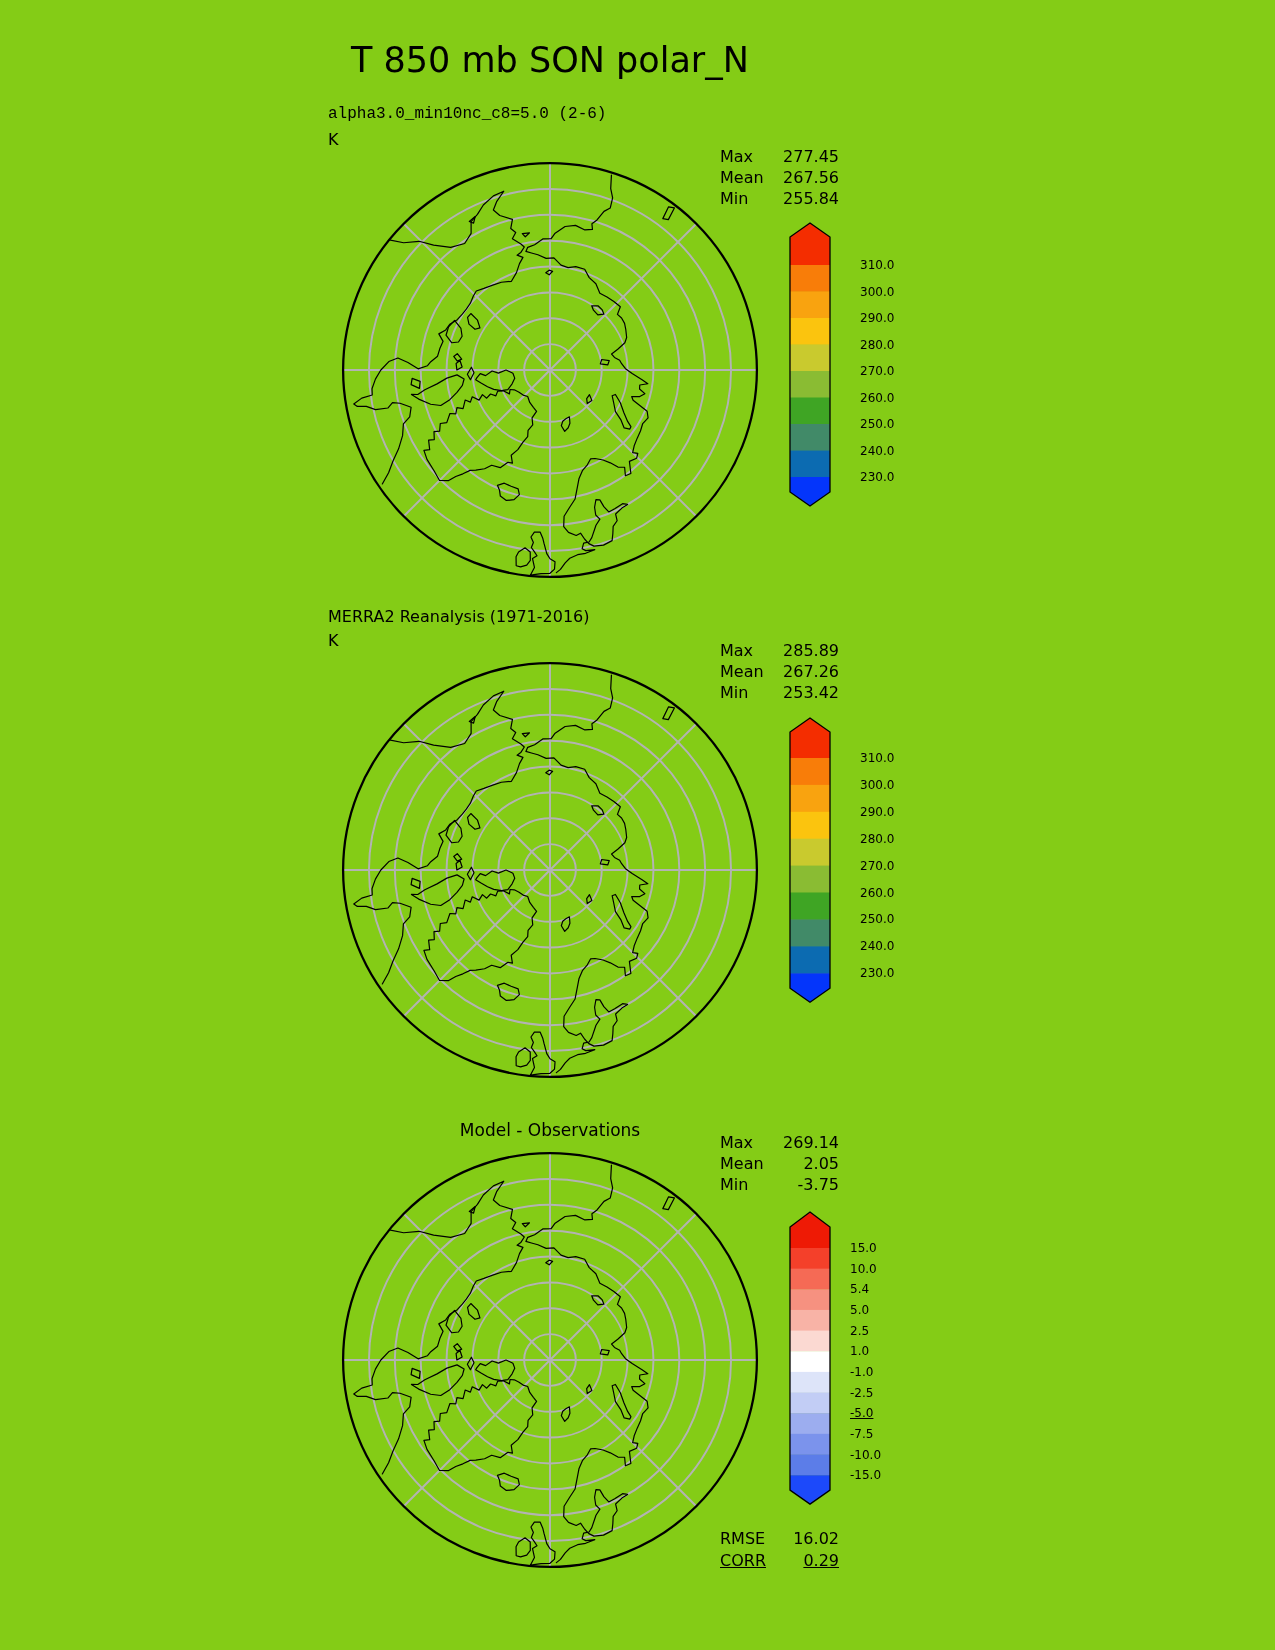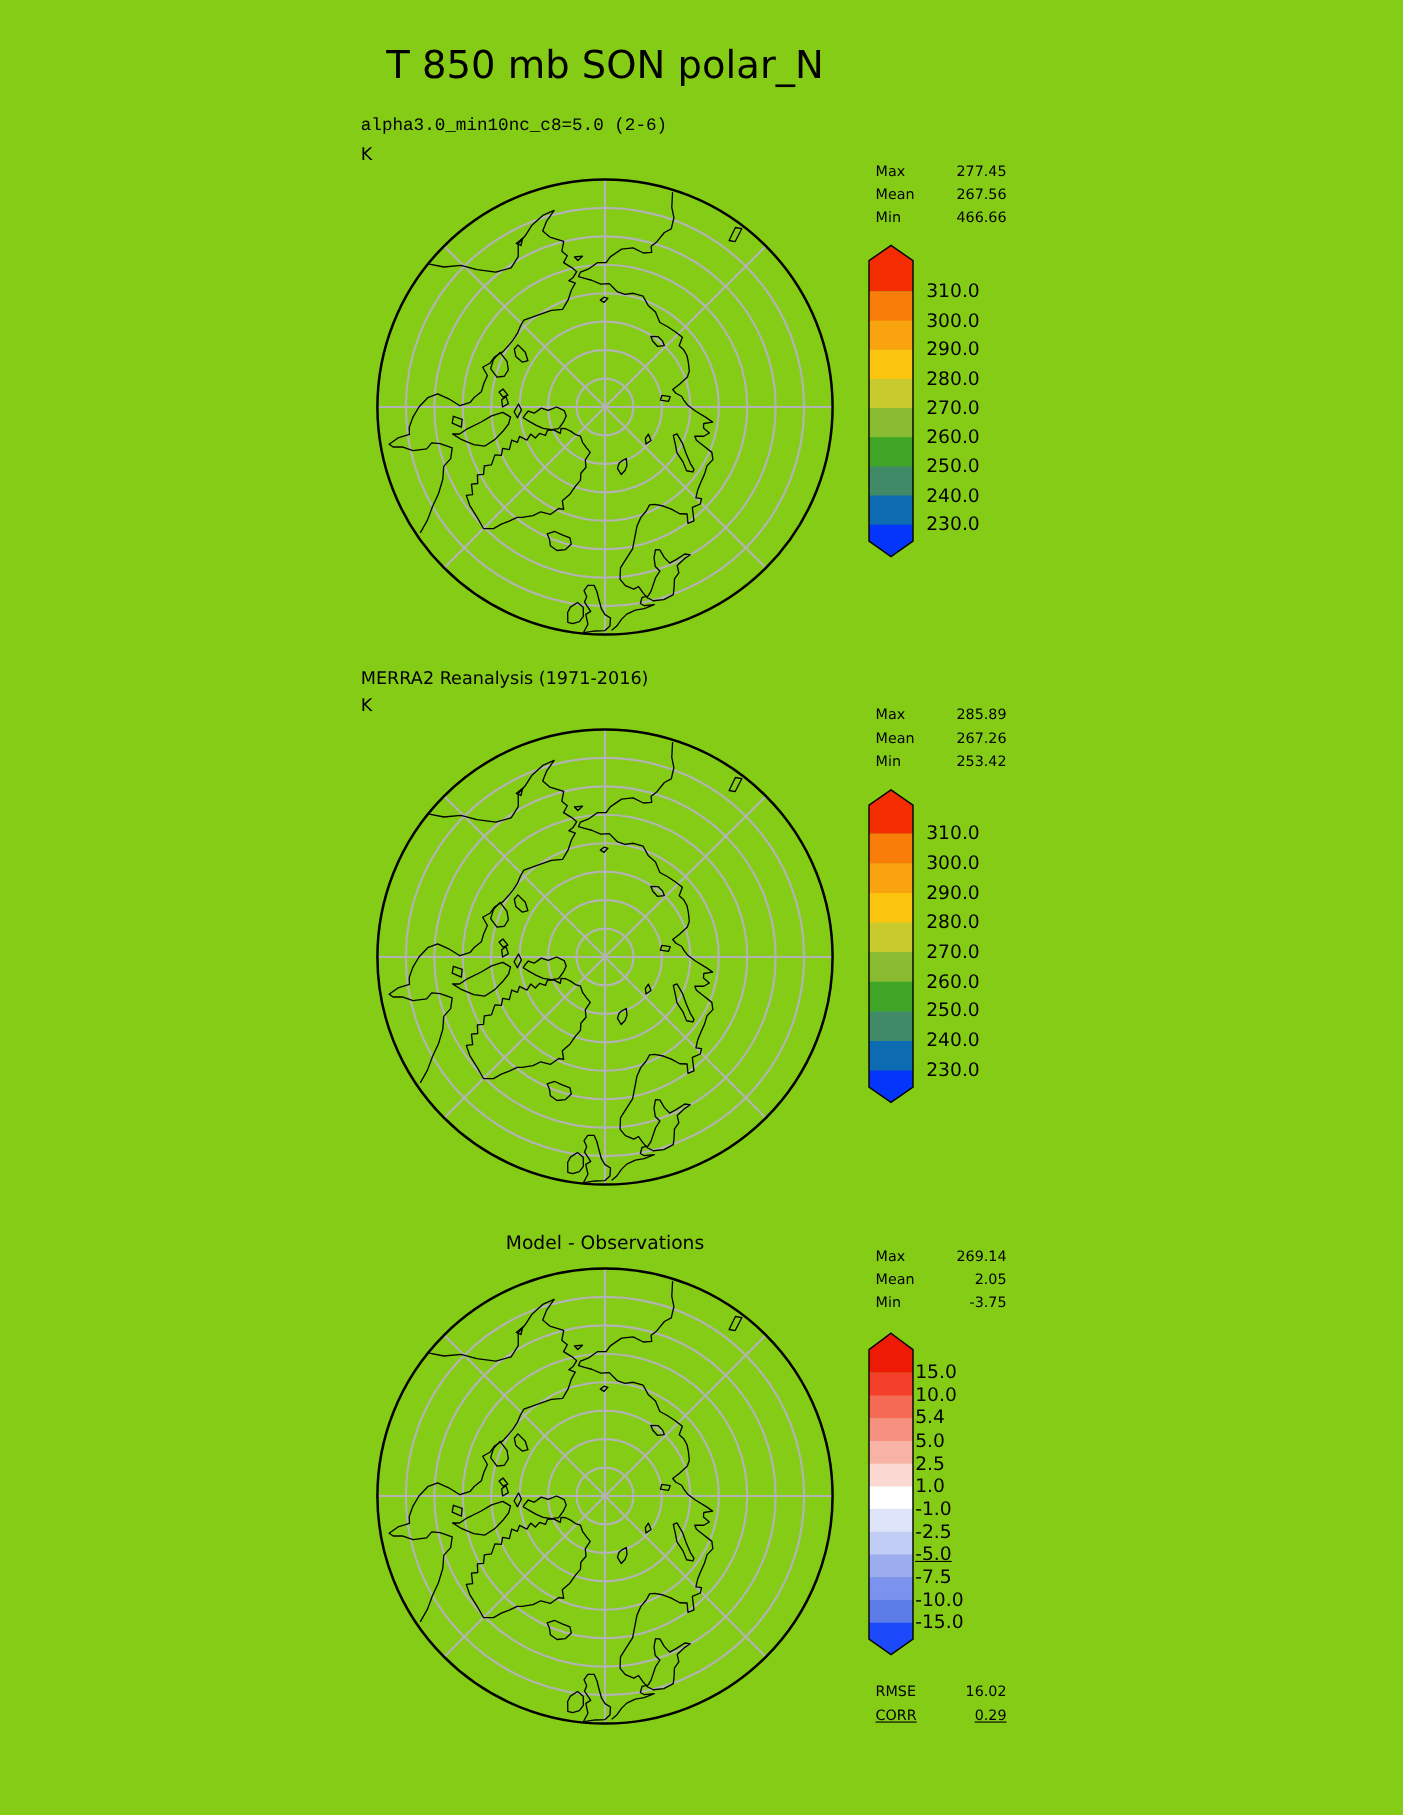--- a/index.html
+++ b/index.html
@@ -9,26 +9,26 @@
   }
   .abs{position:absolute;}
   #main-title{left:0;top:40px;width:1100px;text-align:center;font-size:35px;line-height:40px;}
   .sub{font-size:16px;line-height:19px;white-space:nowrap;}
   #sub0{left:328px;top:105px;font-family:Liberation Mono, monospace;} #units0{left:328px;top:130px;}
   #sub1{left:328px;top:607px;} #units1{left:328px;top:631px;}
   #p3title{left:250px;top:1118px;width:600px;text-align:center;font-size:17px;line-height:24px;}
   .mapbox{width:420px;height:420px;left:340px;}
   #map0{top:160px;} #map1{top:660px;} #map2{top:1150px;}
   .cbbox{left:786px;width:48px;}
-  .stats{left:796px;font-size:13px;}
+  .stats{left:720px;font-size:16px;}
   #stats0{top:146px;} #stats1{top:640px;} #stats2{top:1132px;} #footer{top:1528px;}
   .srow{display:flex;width:119px;height:21px;line-height:21px;}
   .srow .slabel{flex:0 0 58px;}
   .srow .sval{flex:1;text-align:right;}
-  .tick{position:absolute;font-size:17px;height:18px;line-height:18px;white-space:nowrap;}
+  .tick{position:absolute;font-size:12px;height:18px;line-height:18px;white-space:nowrap;margin-left:18px;}
   .tick.left{left:842px;text-align:left;}
   .tick.right{left:832px;width:70px;}
   svg{display:block;}
 </style>
 </head>
 <body>
 
 <div id="figure">
   <div class="abs" id="main-title">T 850 mb SON polar_N</div>
 
@@ -82,21 +82,21 @@
       <div class="srow">
         <div class="slabel">Max</div>
         <div class="sval">277.45</div>
       </div>
       <div class="srow">
         <div class="slabel">Mean</div>
         <div class="sval">267.56</div>
       </div>
       <div class="srow">
         <div class="slabel">Min</div>
-        <div class="sval">466.66</div>
+        <div class="sval">255.84</div>
       </div>
     </div>
   <div class="abs cbbox" id="cb0" style="top: 221px; height: 287px;">
       <svg viewBox="0 0 48 287" width="48" height="287">
         <path d="M24 2 L44 16 L44 44 L4 44 L4 16 Z" fill="#f42d00"></path>
         <rect x="4" y="44" width="40" height="26.9" fill="#f87d09"></rect>
         <rect x="4" y="70.5" width="40" height="26.9" fill="#f9a30f"></rect>
         <rect x="4" y="97" width="40" height="26.9" fill="#fbc40e"></rect>
         <rect x="4" y="123.5" width="40" height="26.9" fill="#c9ca2e"></rect>
         <rect x="4" y="150" width="40" height="26.9" fill="#8abc33"></rect>

